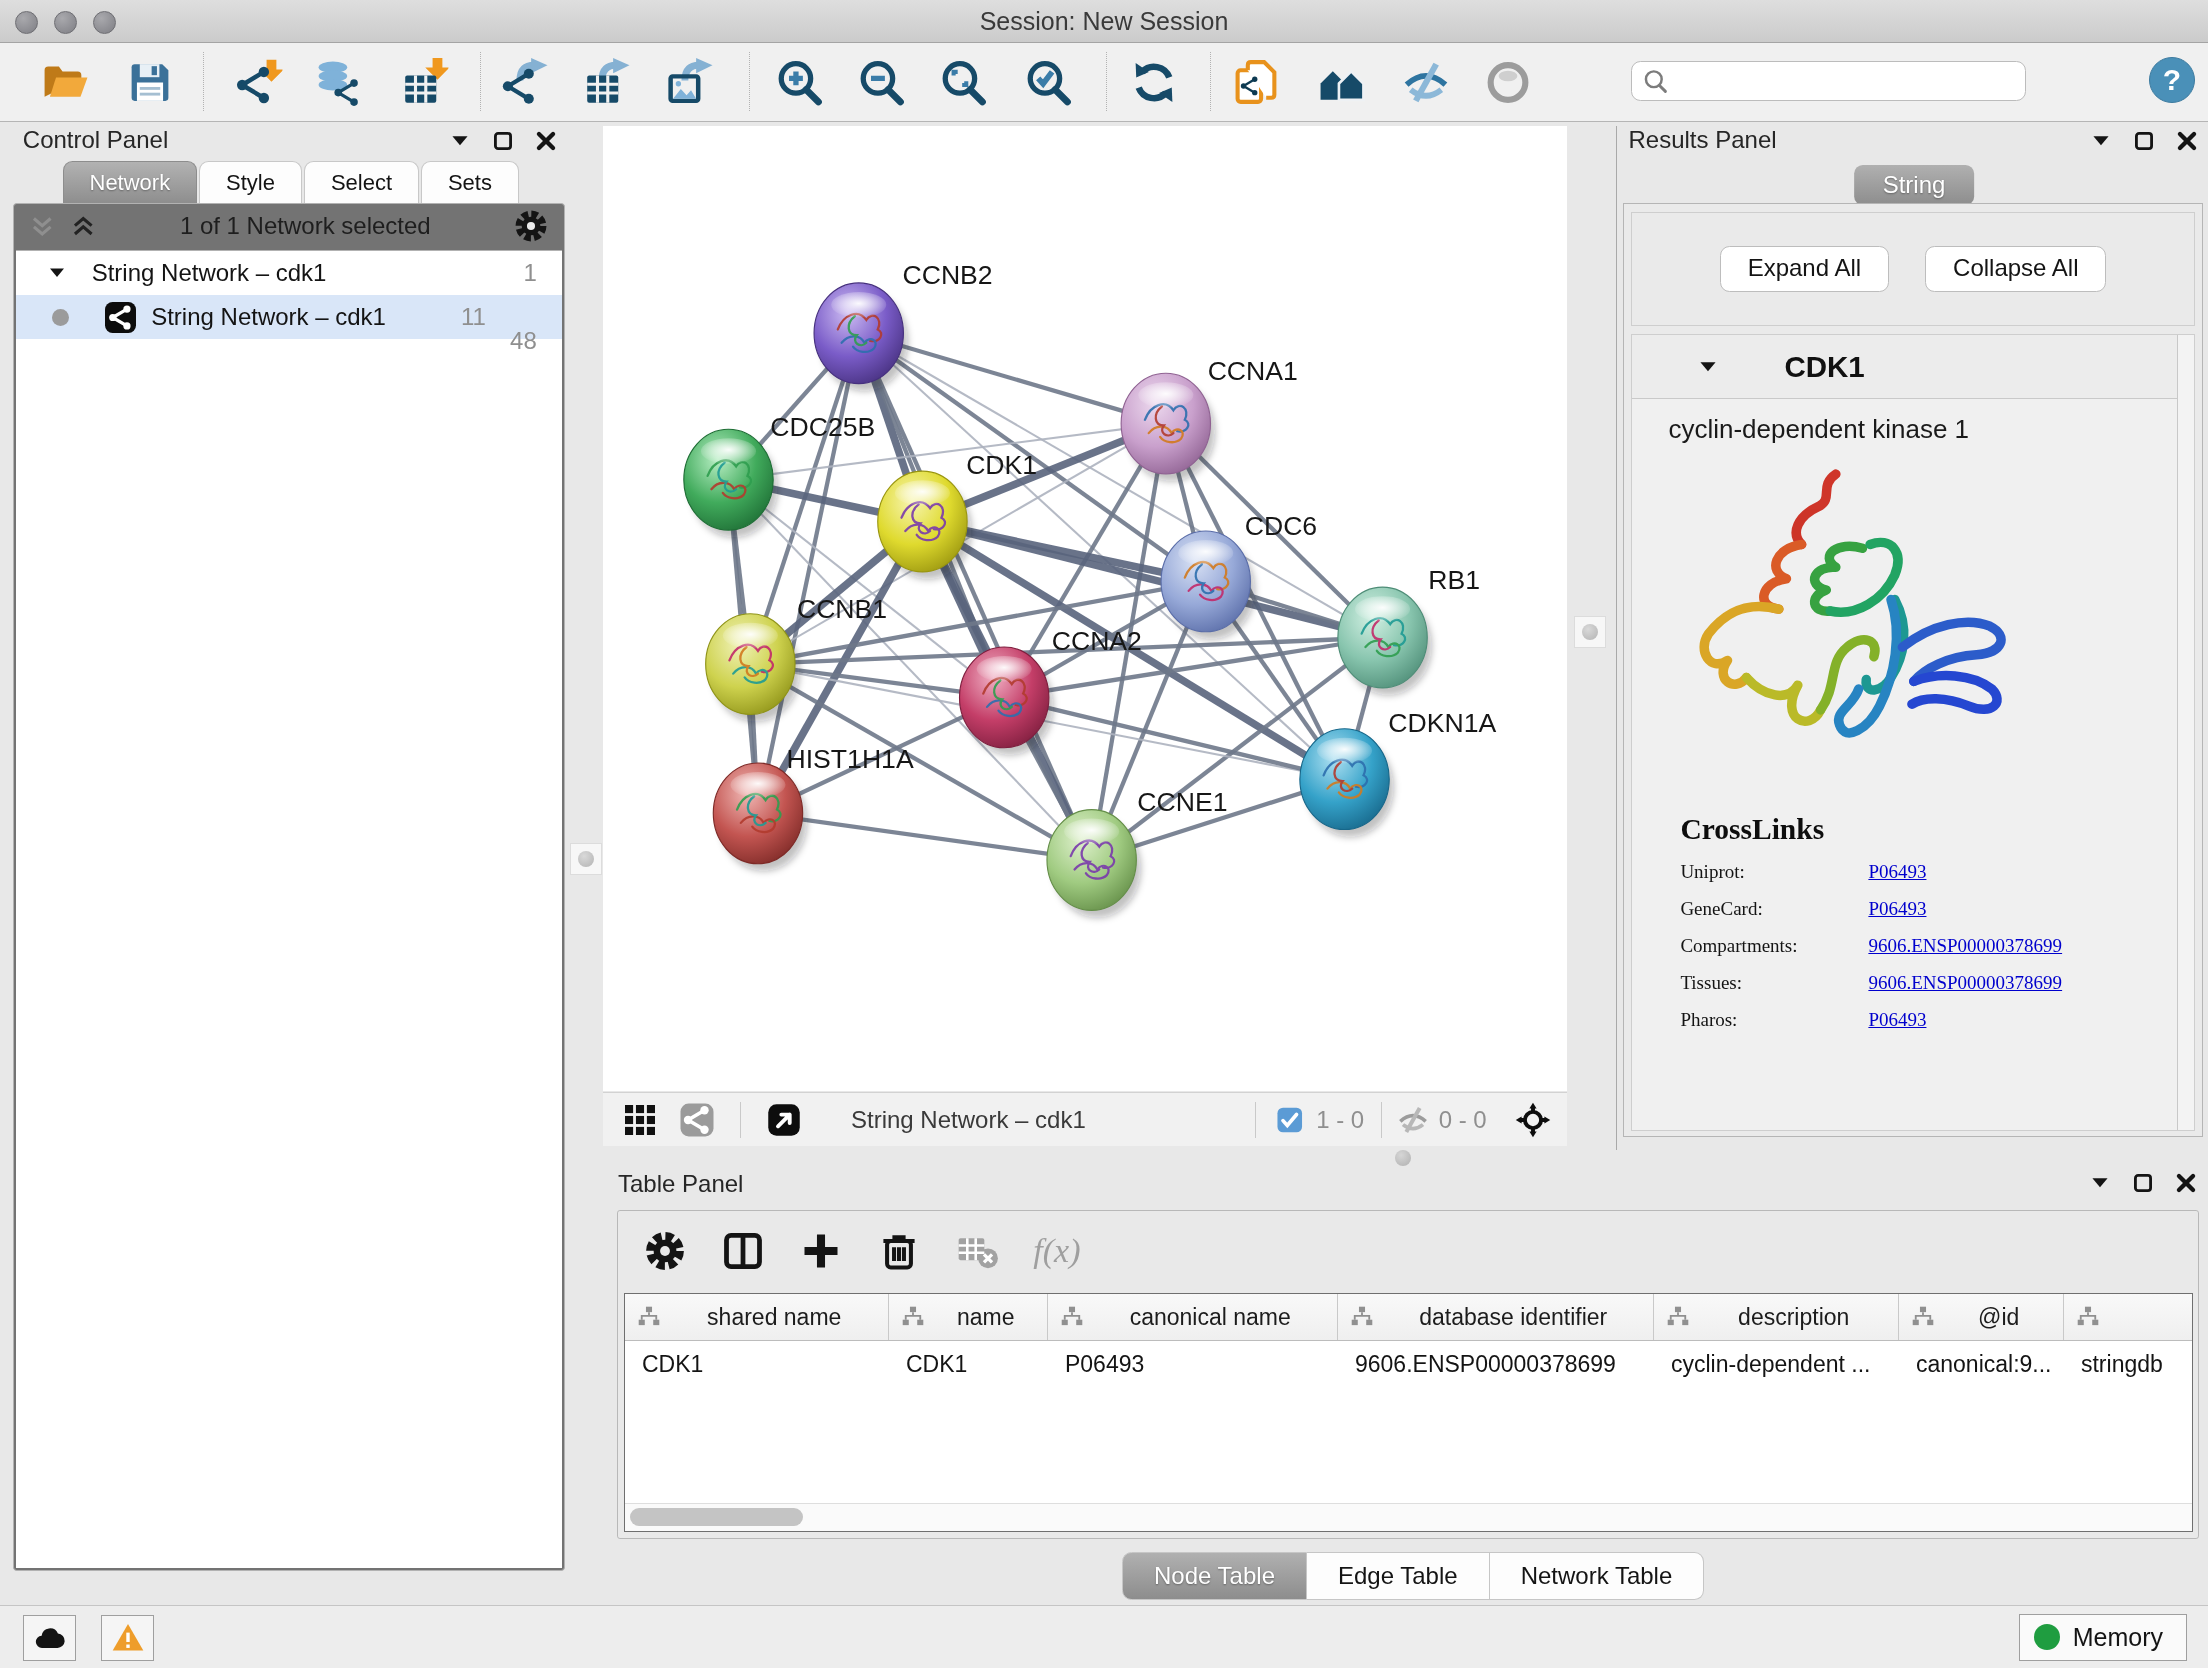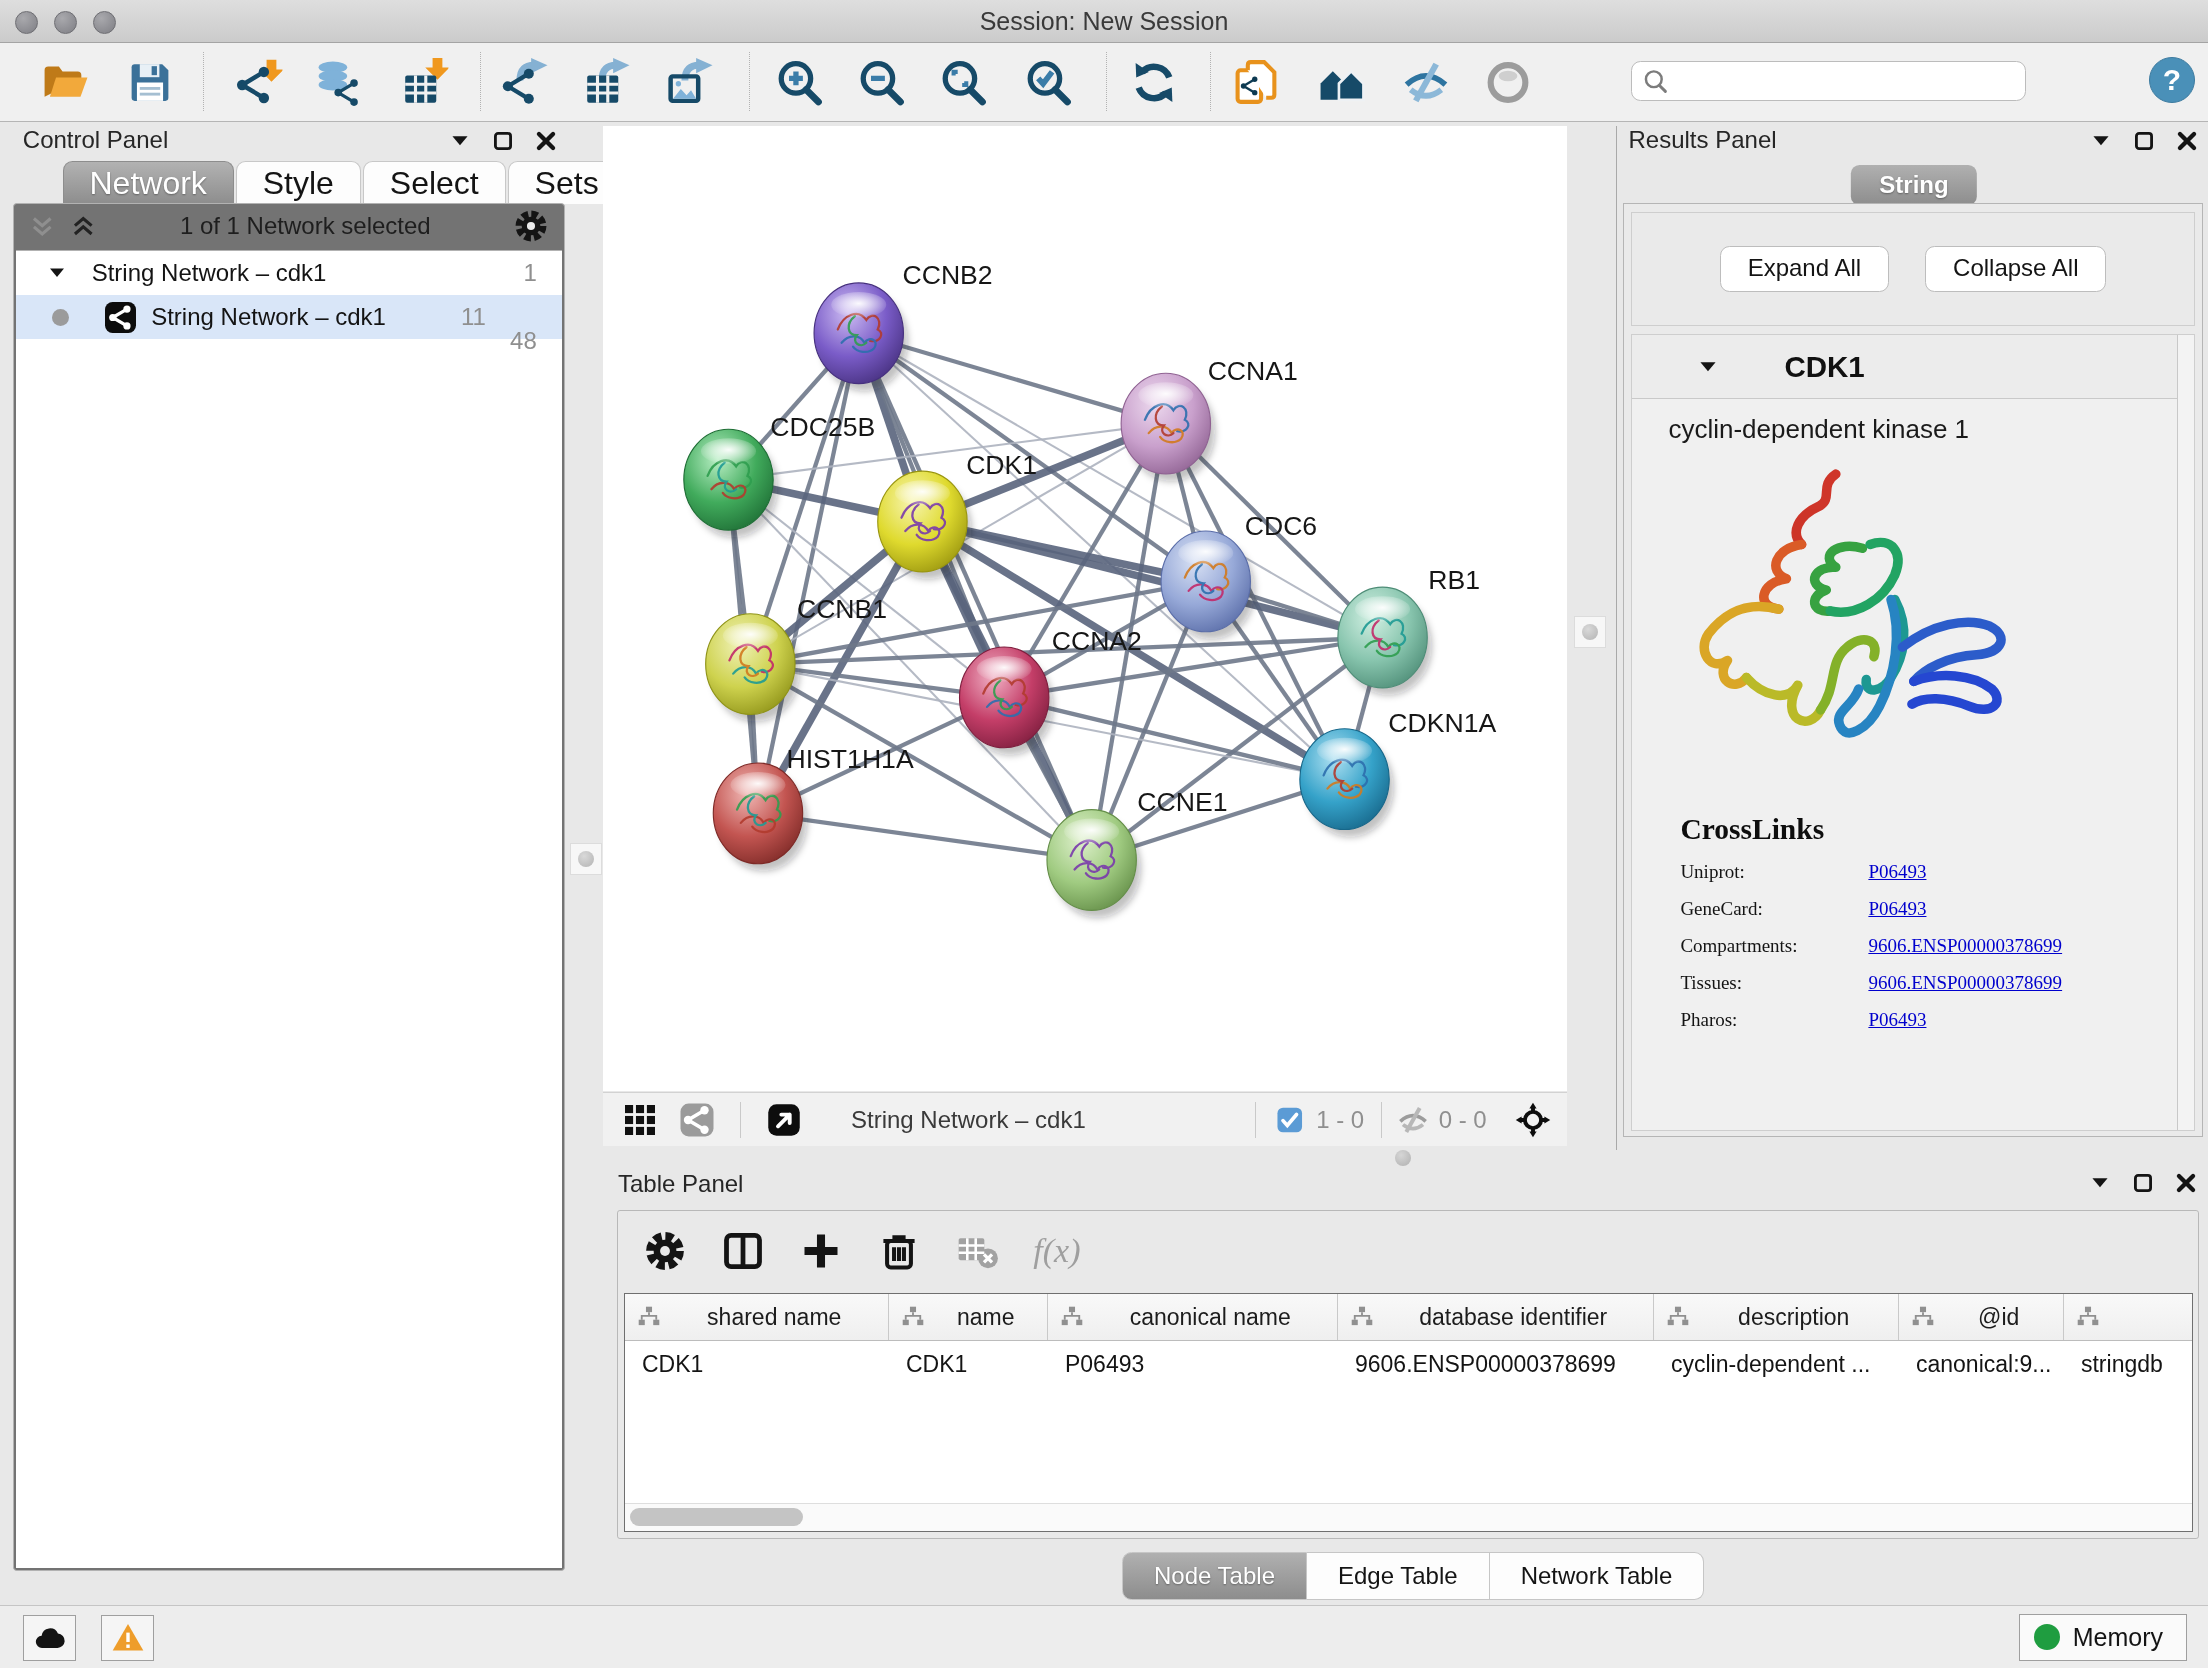--- a/index.html
+++ b/index.html
@@ -31,21 +31,21 @@
 
   
   .panel-title{font-size:24px;color:#262626;}
   .win-icons{position:absolute;right:9.5px;top:1.9px;display:flex;gap:17px;align-items:center;}
   .wicon{width:26px;height:26px;}
   .wicon svg{width:26px;height:26px;}
   .grip{width:30px;height:30px;background:#f7f7f7;border:1px solid #dcdcdc;
     display:flex;align-items:center;justify-content:center;}
   .gripdot{width:16px;height:16px;border-radius:50%;background:radial-gradient(circle at 38% 32%,#d9d9d9,#b3b3b3);}
 
-  .tab{height:42px;line-height:42px;padding:0 26px;font-size:32px;color:#141414;background:#fdfdfd;
+  .tab{height:42px;line-height:42px;padding:0 26px;font-size:22px;color:#141414;background:#fdfdfd;
     border:1px solid #c8c8c8;border-bottom:none;border-radius:9.5px 9.5px 0 0;margin-right:1.9px;text-align:right;}
   .tab.sel{background:linear-gradient(#b2b2b2,#8d8d8d);color:#fff;border-color:#8d8d8d;
     text-shadow:0 1px 1.9px rgba(0,0,0,.35);}
 
   .btn{background:#fff;border:1.9px solid #bdbdbd;border-radius:9.5px;height:46px;line-height:42px;
     padding:0 27px;font-size:24px;color:#141414;box-sizing:border-box;}
 
   
   #control-panel{position:absolute;left:9.5px;top:126px;width:559px;height:1447px;}
   #cp-title{position:absolute;left:13.3px;top:0;}
@@ -84,21 +84,21 @@
   .ntb-ic{width:36px;height:36px;flex:none;}
   .ntb-ic svg{width:36px;height:36px;}
   .ntb-sep{width:0;height:36px;border-left:1px solid #c9c9c9;margin:0 0 0 25px;flex:none;}
   .ntb-gray{color:#8f8f8f;}
 
   
   #results-panel{position:absolute;left:1619px;top:126px;width:590px;height:1024px;}
   #rp-title{position:absolute;left:9.5px;top:0;}
   #rp-tab{position:absolute;top:39px;left:50%;transform:translateX(-50%);height:40px;line-height:40px;
     padding:0 28.5px;background:linear-gradient(#b0b0b0,#8d8d8d);border-radius:8.6px;color:#fff;font-size:24px;
-    text-shadow:0 1px 1.9px rgba(0,0,0,.35);font-weight:bold;}
+    text-shadow:0 1px 1.9px rgba(0,0,0,.35);}
   #rp-box{position:absolute;left:3.8px;right:5.7px;top:77px;height:934px;border:1.9px solid #b5b5b5;
     background:#eaeaea;box-sizing:border-box;}
   #rp-sub1{margin:7.6px;height:112px;border:1px solid #cecece;background:#eaeaea;
     display:flex;align-items:center;justify-content:center;gap:36px;}
   #rp-sub2{margin:7.6px;margin-top:8.6px;height:795px;border:1px solid #cecece;background:#f0f0f0;position:relative;overflow:hidden;}
   #entry-head{height:63px;background:#ececec;border-bottom:1px solid #c9c9c9;display:flex;align-items:center;}
   #entry-head .caret{width:26px;height:26px;margin-left:63px;}
   #entry-head .caret svg{width:26px;height:26px;}
   #entry-title{margin-left:63px;font-size:29.5px;font-weight:bold;color:#111;}
   #entry-desc{margin:15px 0 0 36px;font-size:26px;color:#1a1a1a;}

